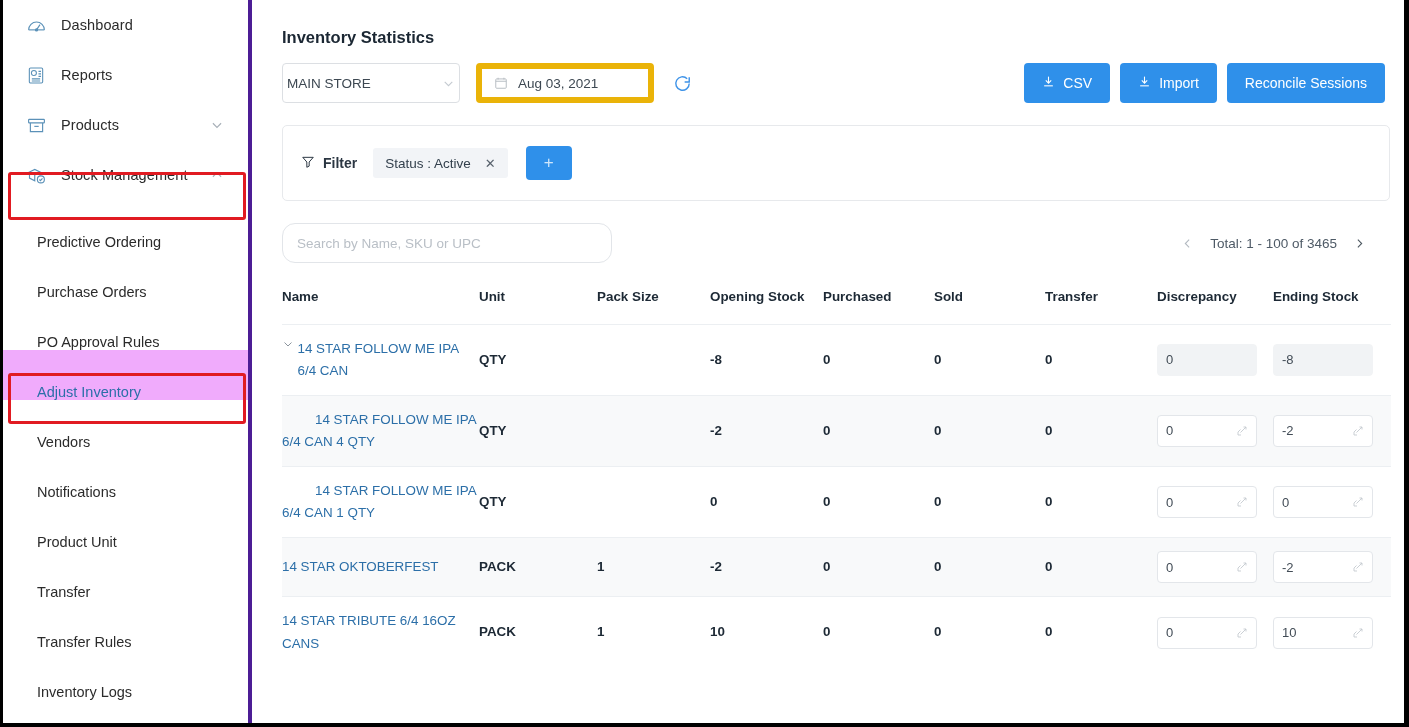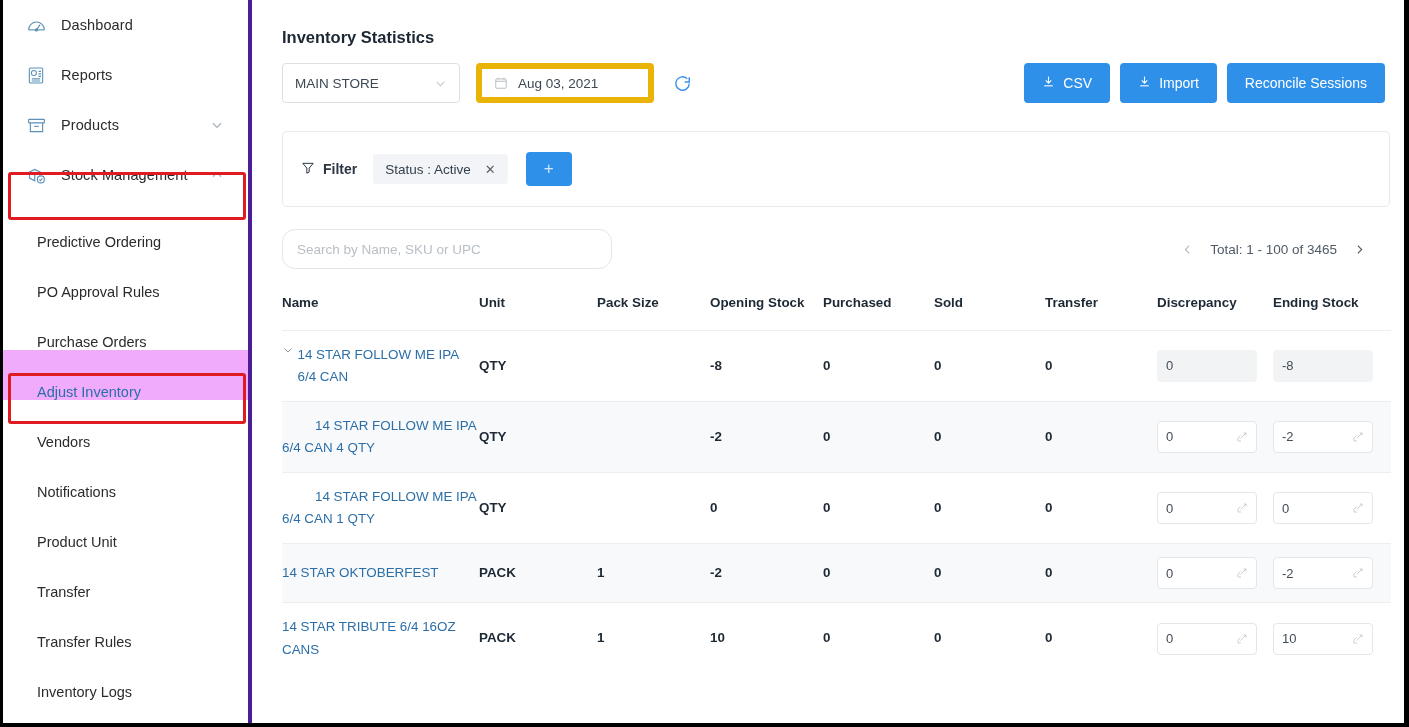--- a/index.html
+++ b/index.html
@@ -100,21 +100,21 @@
     align-items: center;
     margin-top: 16px;
     position: relative;
     height: 40px;
   }
   .select-box {
     width: 178px; height: 40px;
     border: 1px solid #dcdfe3;
     border-radius: 4px;
     display: flex; align-items: center;
-    padding: 0 12px;
+    padding: 0 4px;
     font-size: 13.5px;
     color: #3d4852;
     background: #fff;
     cursor: pointer;
     justify-content: space-between;
   }
   .select-box .chev { color: #c4cad0; display:flex; }
   .date-box {
     width: 178px; height: 40px;
     border: 6px solid #eab308;
@@ -149,21 +149,21 @@
     border-radius: 4px;
     font-size: 14px;
     font-family: "Liberation Sans", sans-serif;
     padding: 0 18px;
     display: flex; align-items: center; justify-content: center;
     gap: 8px;
     cursor: pointer;
   }
 
   .filter-card {
-    margin-top: 28px;
+    margin-top: 22px;
     border: 1px solid #e7e9ec;
     border-radius: 5px;
     height: 76px;
     display: flex;
     align-items: center;
     padding-left: 18px;
     background: #fff;
   }
   .filter-label {
     display: flex; align-items: center; gap: 8px;
@@ -349,24 +349,24 @@
         <svg width="14" height="14" viewBox="0 0 24 24" fill="none" stroke="#a8b0b8" stroke-width="2">
             <path d="M5 15l7-7 7 7"></path>
           </svg>
       </span>
     </div>
 
     <div class="sub-item">
       <span>Predictive Ordering</span>
     </div>
     <div class="sub-item">
+      <span>Purchase Orders</span>
+    </div>
+    <div class="sub-item">
       <span>PO Approval Rules</span>
-    </div>
-    <div class="sub-item">
-      <span>Purchase Orders</span>
     </div>
     <div class="sub-item active">
       <span>Adjust Inventory</span>
     </div>
     <div class="sub-item">
       <span>Vendors</span>
     </div>
     <div class="sub-item">
       <span>Notifications</span>
     </div>

